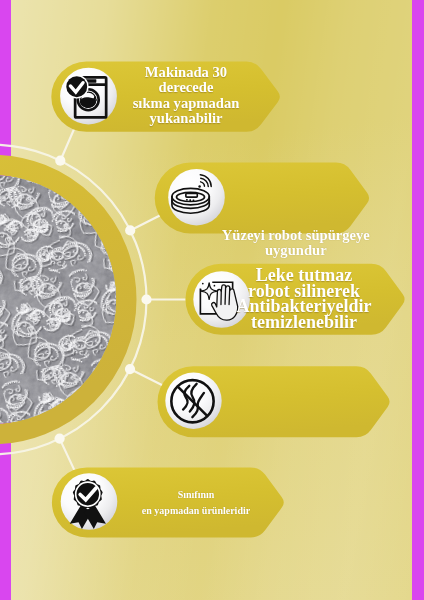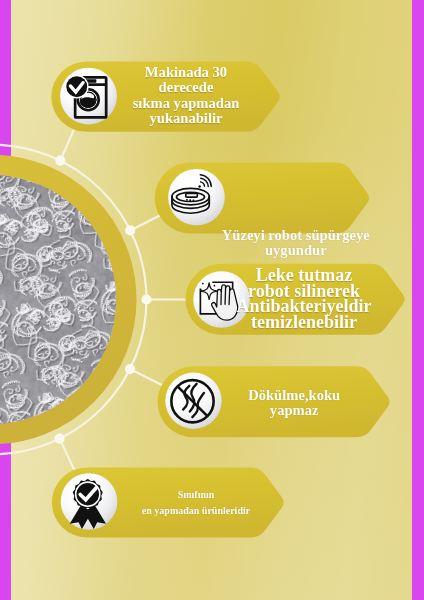--- a/index.html
+++ b/index.html
@@ -453,21 +453,17 @@
   <div class="btext" style="left:295.8px;top:197.6px;font-size:14.6px;line-height:15.5px;margin-top:45px;">
       <span>Yüzeyi robot süpürgeye</span>
       <span>uygundur</span>
     </div>
   <div class="btext" style="left:304px;top:299.4px;font-size:18px;line-height:15.5px;">
       <span>Leke tutmaz</span>
       <span>robot silinerek</span>
       <span>Antibakteriyeldir</span>
       <span>temizlenebilir</span>
     </div>
-  <div class="btext" style="left:294.2px;top:402.8px;font-size:14.6px;line-height:15.5px;">
-      <span>Dökülme,koku</span>
-      <span>yapmaz</span>
-    </div>
   <div class="btext" style="left:196.0px;top:502.0px;font-size:10px;line-height:15.5px;">
       <span>Sınıfının</span>
       <span>en yapmadan ürünleridir</span>
     </div>
 </div>
 
 </body></html>

